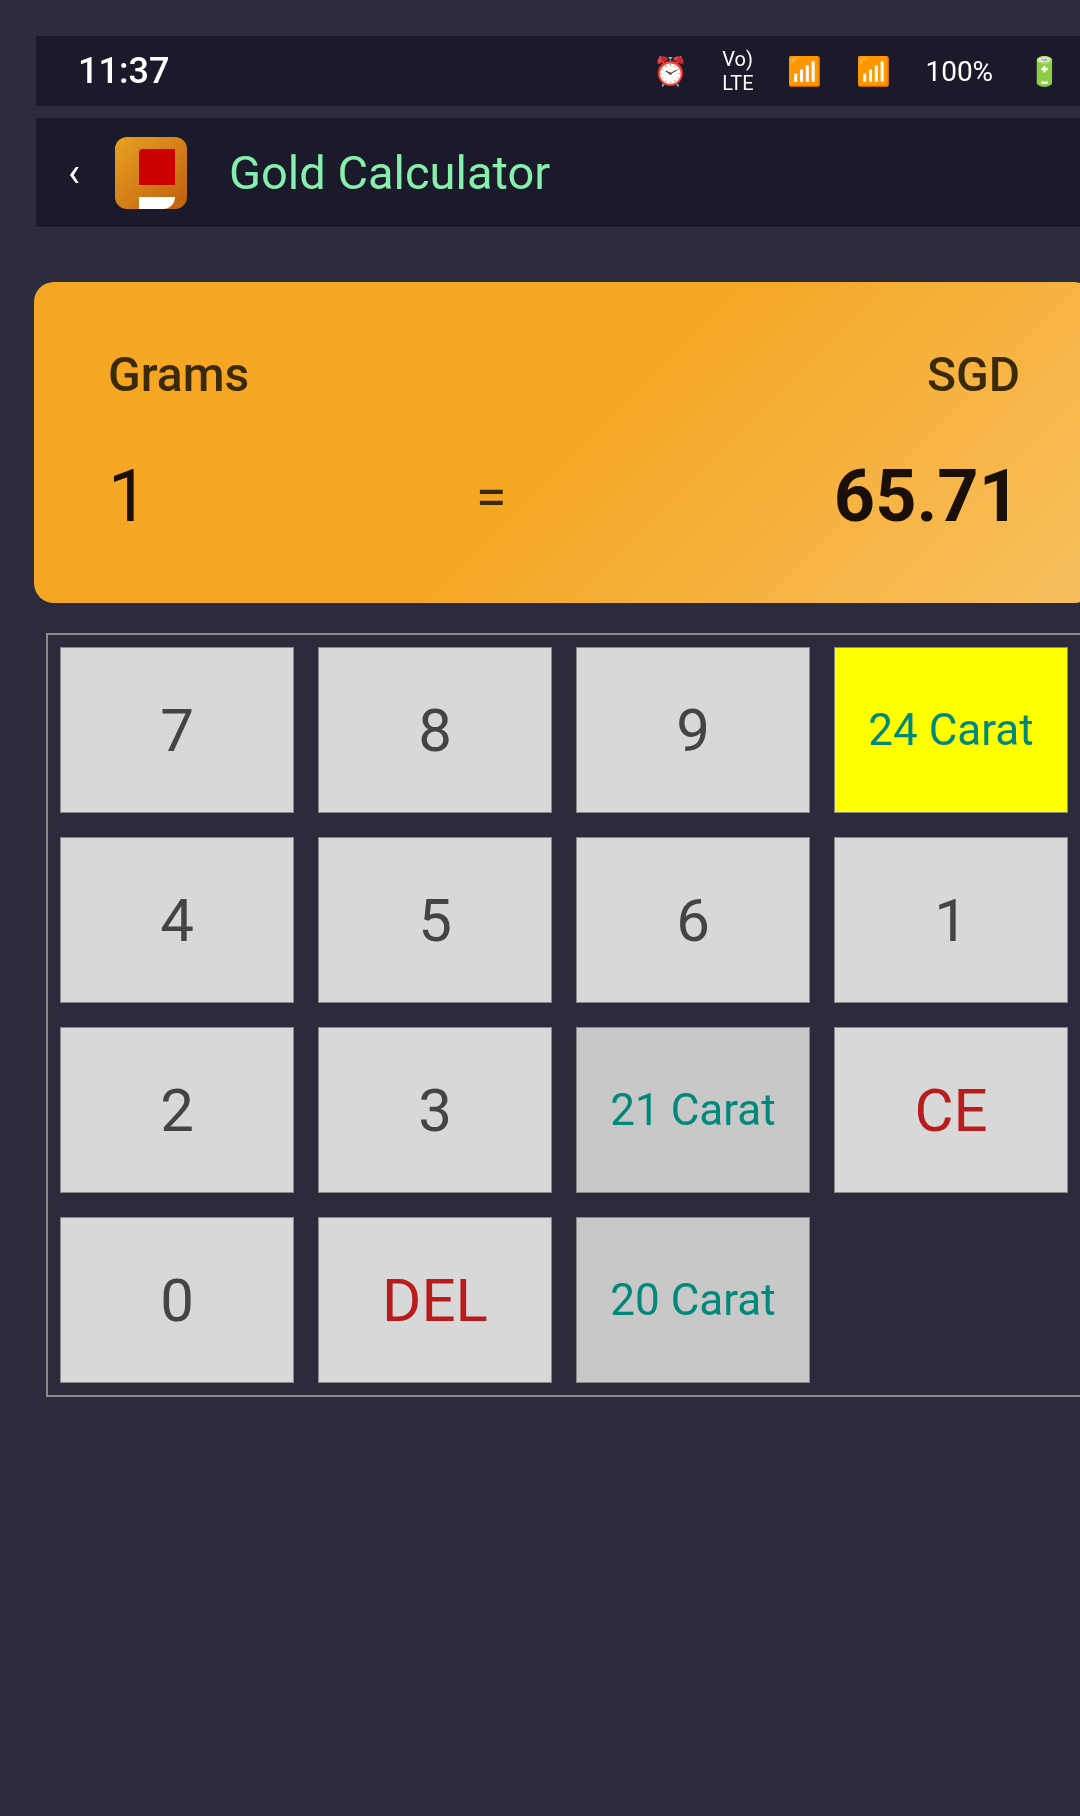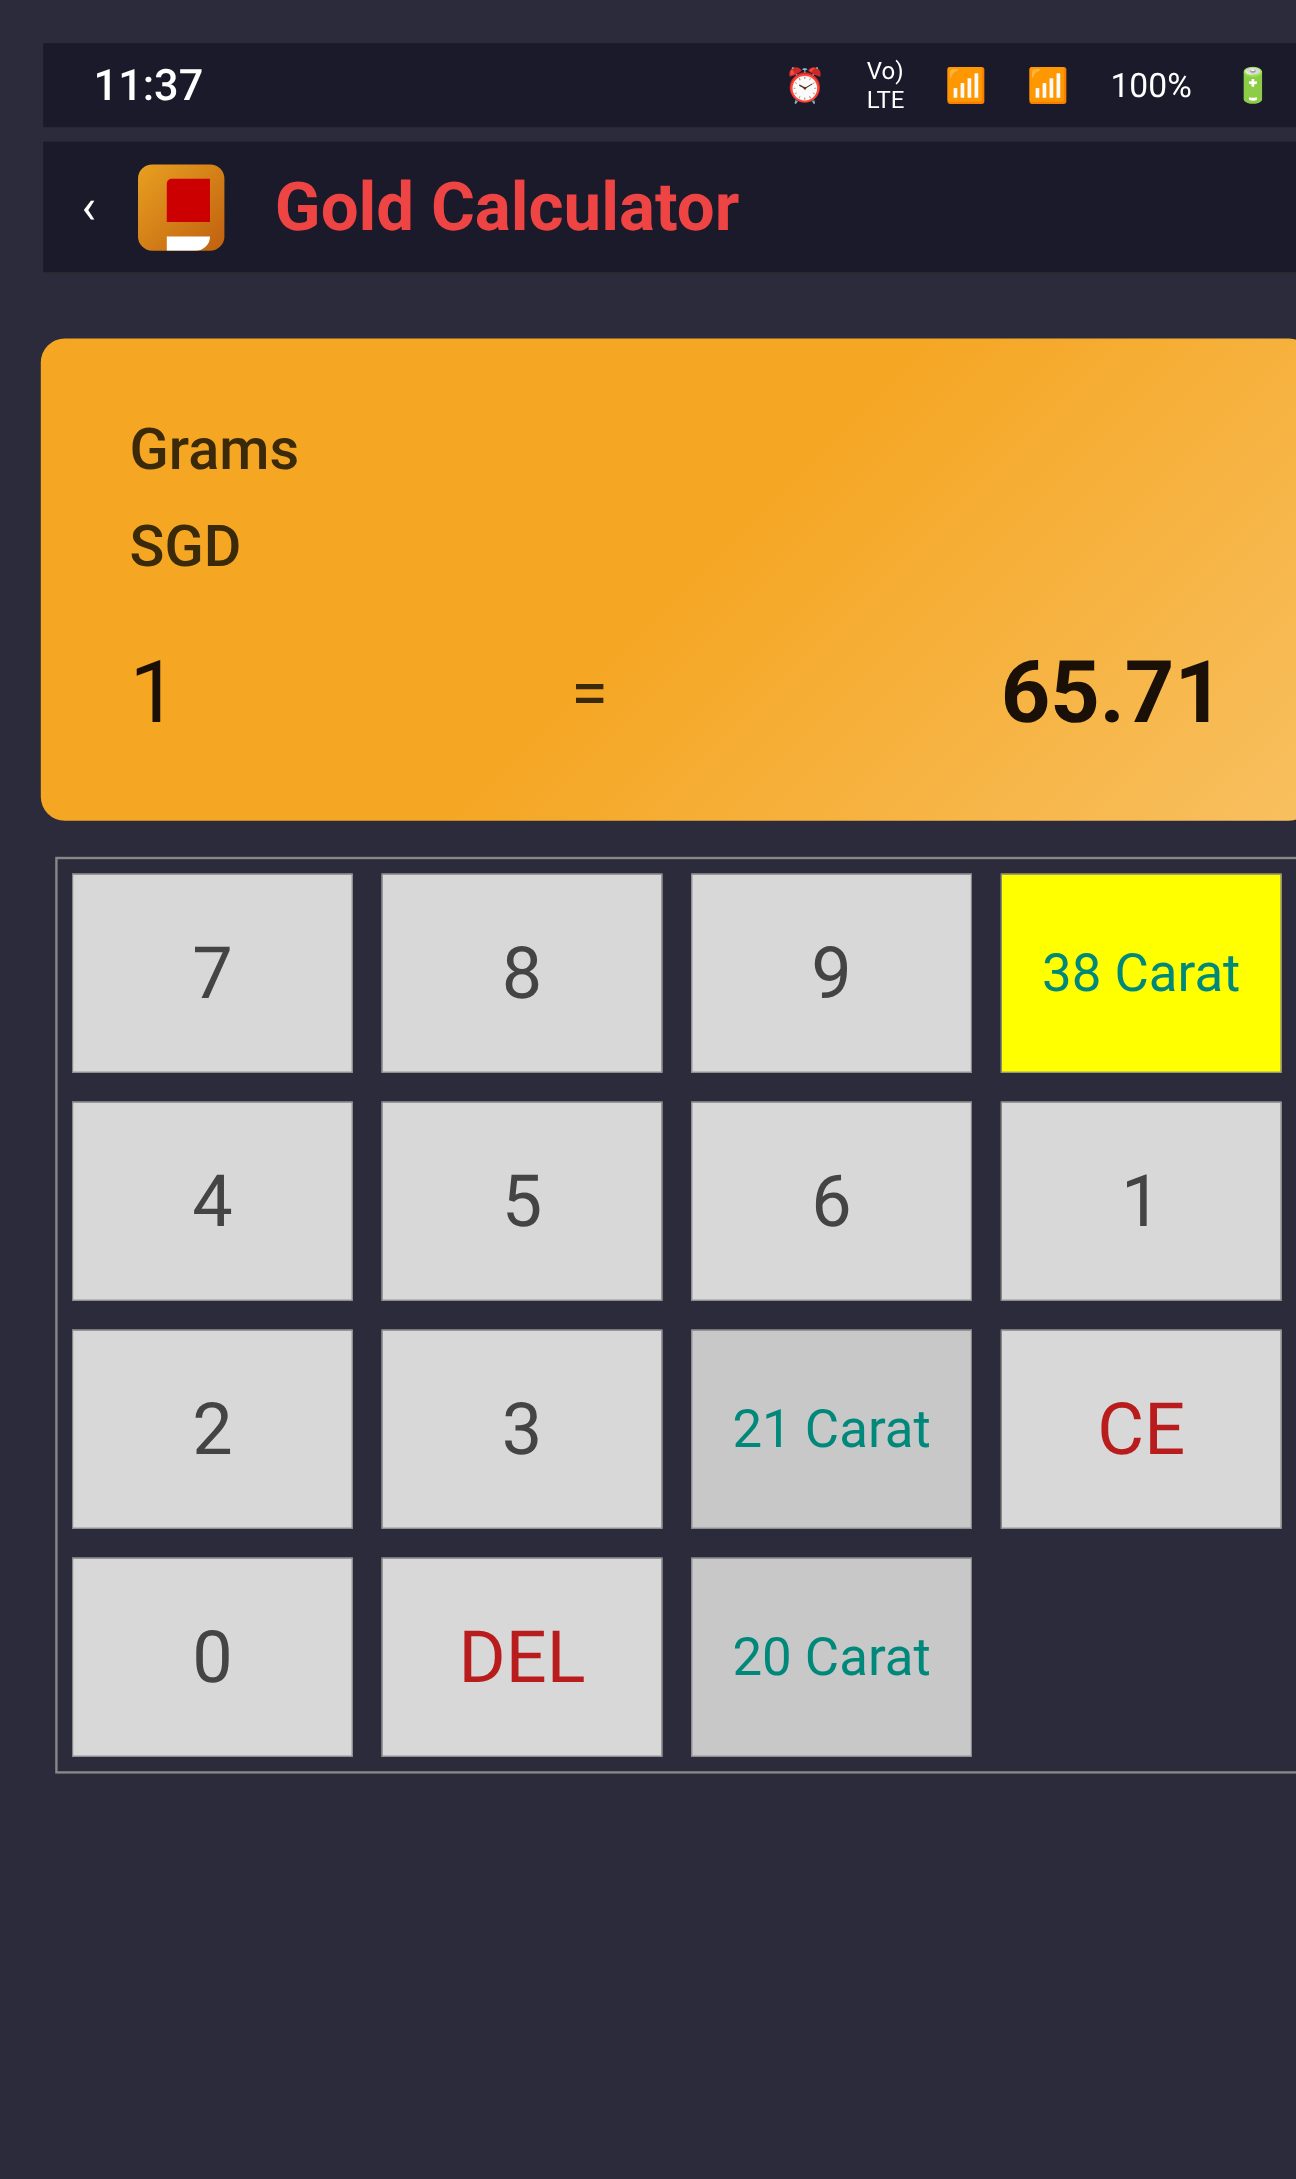--- a/index.html
+++ b/index.html
@@ -64,23 +64,23 @@
       background: #cc0001;
       border-radius: 4px 4px 0 0;
     }
     .flag-white {
       width: 100%;
       height: 50%;
       background: white;
       border-radius: 0 0 4px 4px;
     }
     .app-title {
-      color: #ef4444;
-      font-size: 56px;
-      font-weight: 700;
+      color: #86efac;
+      font-size: 47px;
+      font-weight: 400;
     }
     .back-arrow {
       color: white;
       font-size: 40px;
       margin-right: 5px;
     }
 
     
     .separator {
       width: 100%;
@@ -97,21 +97,20 @@
       min-height: 240px;
       display: flex;
       flex-direction: column;
       justify-content: center;
     }
     .display-row-labels {
       display: flex;
       justify-content: space-between;
       align-items: flex-start;
       margin-bottom: 15px;
-      flex-direction: column;
     }
     .display-label {
       color: #3a2a0a;
       font-size: 48px;
       font-weight: 500;
     }
     .display-row-values {
       display: flex;
       align-items: center;
       justify-content: space-between;
@@ -212,21 +211,21 @@
     <span class="display-equals">=</span>
     <span class="display-value-right">65.71</span>
   </div>
 </div>
 
 <div class="keypad-wrapper">
   <div class="keypad-grid" id="keypad-grid">
   <div class="key">7</div>
       <div class="key">8</div>
       <div class="key">9</div>
-      <div class="key carat-btn carat-active">38 Carat</div>
+      <div class="key carat-btn carat-active">24 Carat</div>
       <div class="key">4</div>
       <div class="key">5</div>
       <div class="key">6</div>
       <div class="key">1</div>
       <div class="key">2</div>
       <div class="key">3</div>
       <div class="key carat-btn carat-inactive">21 Carat</div>
       <div class="key teal">CE</div>
       <div class="key">0</div>
       <div class="key teal">DEL</div>

